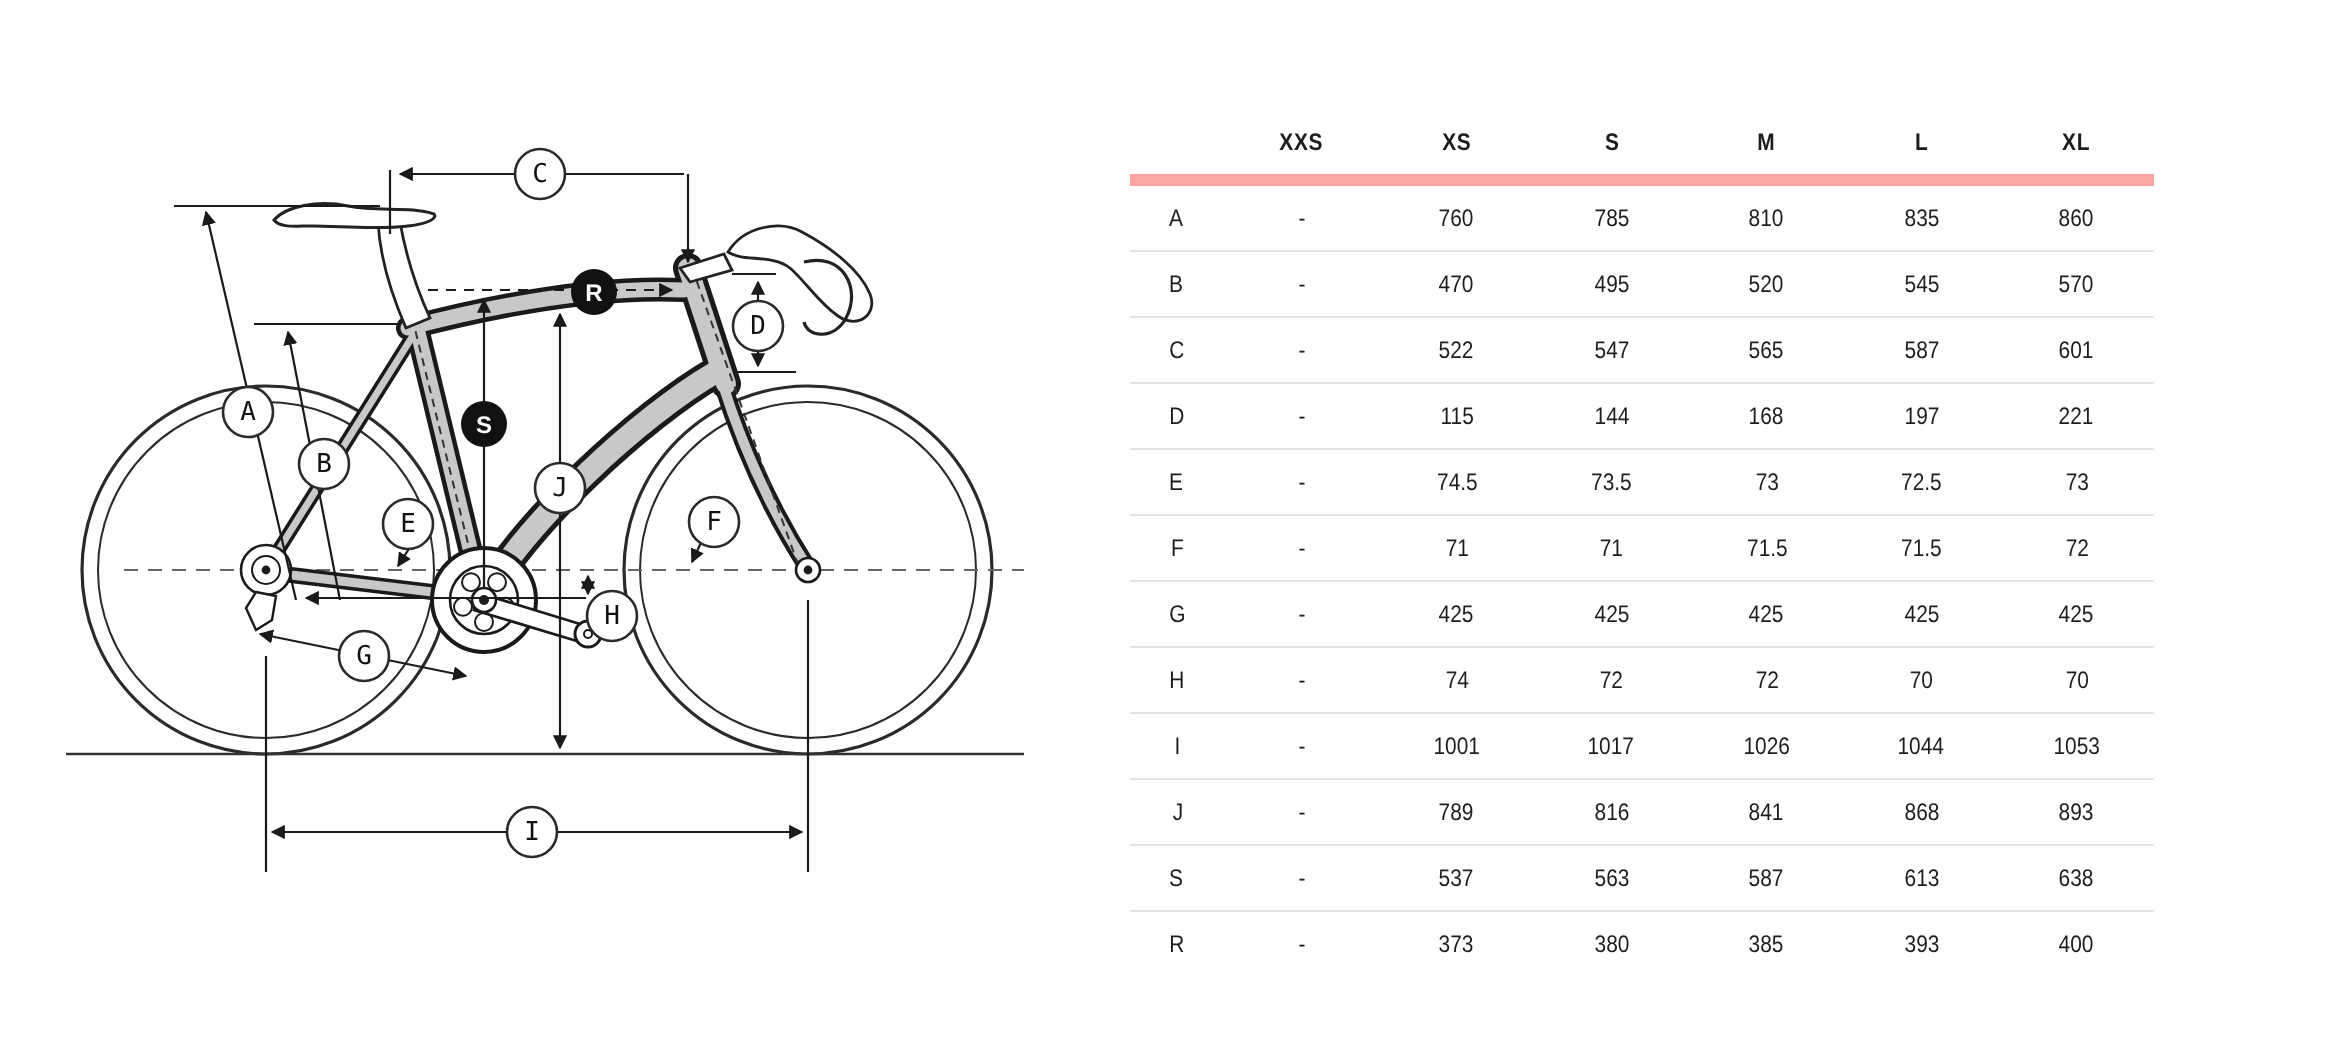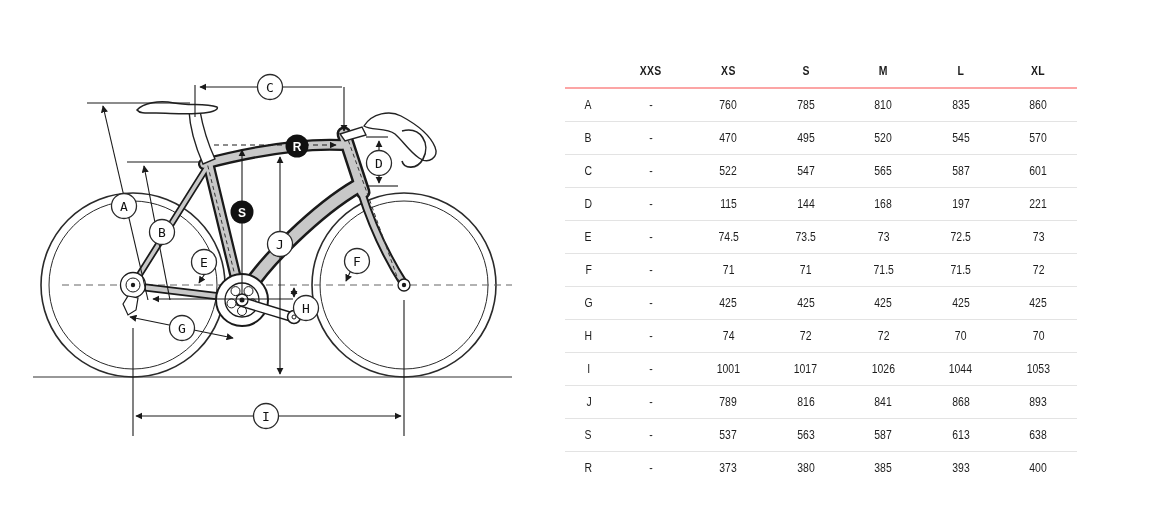--- a/index.html
+++ b/index.html
@@ -3,21 +3,21 @@
 <meta charset="utf-8">
 <style>
   html,body{margin:0;padding:0;background:#fff;}
   .page{position:relative;width:1167px;height:521px;background:#ffffff;overflow:hidden;
         font-family:"Liberation Sans",sans-serif;}
   .diagram{position:absolute;left:0;top:40px;}
   .geo-table{position:absolute;left:565px;top:55px;width:512px;color:#1d1d1d;}
   .trow{display:grid;grid-template-columns:47px repeat(6,1fr);height:32px;align-items:center;
         border-bottom:1px solid #e3e3e3;}
   .trow:last-child{border-bottom:none;}
-  .thead{font-weight:bold;font-size:12.5px;letter-spacing:.4px;border-bottom:2px solid #fca5a5;}
+  .thead{font-weight:bold;font-size:12.5px;letter-spacing:.4px;border-bottom:6px solid #fca5a5;}
   .cell{text-align:center;font-size:12px;white-space:nowrap;}
   .rowlabel{font-size:12px;}
   .cnd{display:inline-block;transform:scaleX(.87);transform-origin:center;}
 </style>
 </head>
 <body>
 
 <div class="page">
 
   <svg class="diagram" width="560" height="480" viewBox="0 40 560 480" xmlns="http://www.w3.org/2000/svg">

